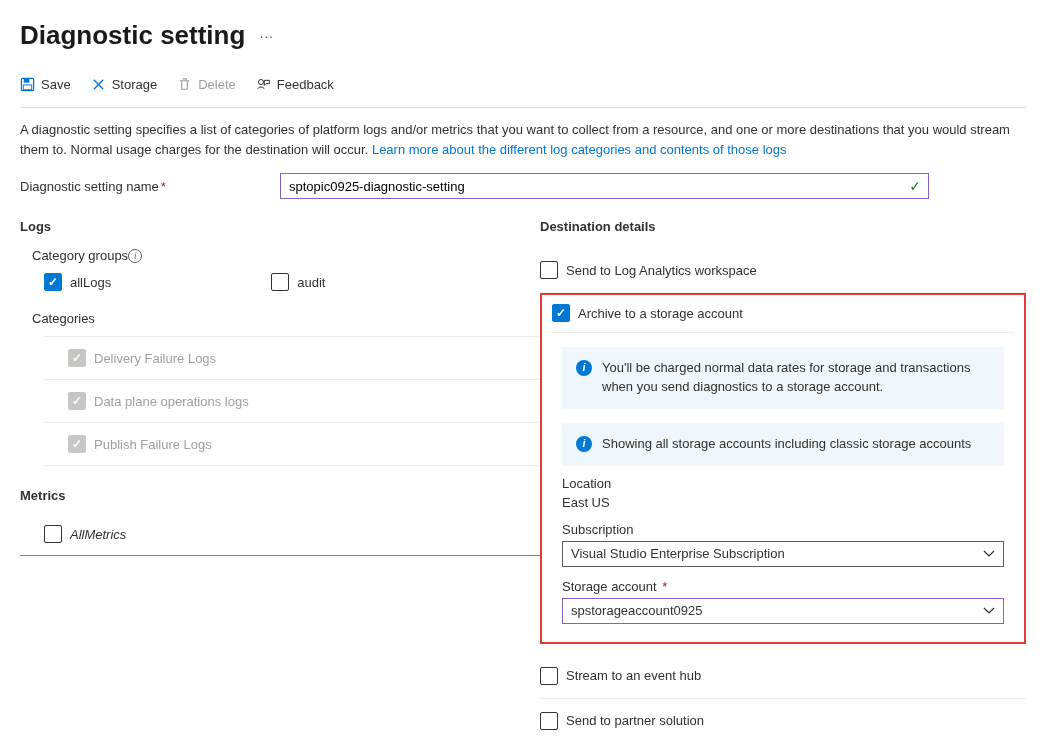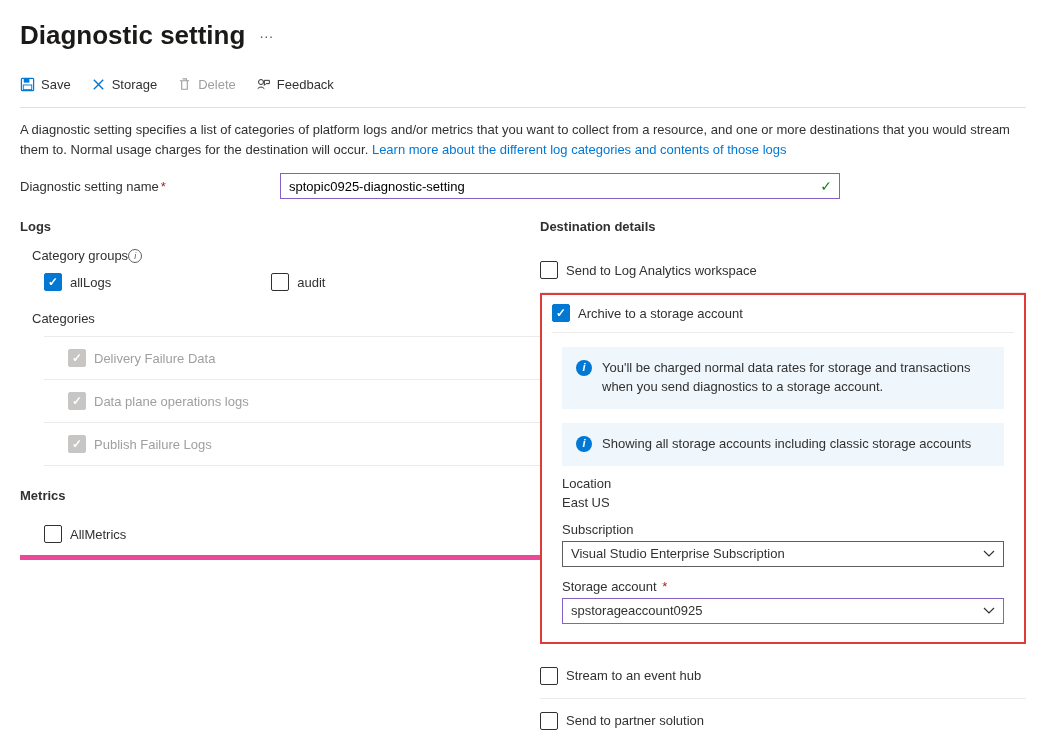--- a/index.html
+++ b/index.html
@@ -15,21 +15,21 @@
     .more-dots { margin-left: 14px; font-size: 14px; color: #605e5c; cursor: pointer; }
     .toolbar { display: flex; gap: 20px; align-items: center; padding-bottom: 12px; border-bottom: 1px solid #e1dfdd; margin-bottom: 12px; }
     .toolbar-btn { display: flex; align-items: flex-start; gap: 6px; cursor: pointer; font-size: 13px; color: #323130; }
     .toolbar-btn.disabled { color: #a19f9d; cursor: default; }
     .icon-svg { width: 15px; height: 15px; display: inline-block; }
     .description { font-size: 13px; color: #323130; line-height: 1.5; margin-bottom: 14px; }
     .description a { color: #0078d4; text-decoration: none; }
     .name-row { display: flex; align-items: center; gap: 10px; margin-bottom: 20px; }
     .name-label { width: 250px; font-size: 13px; }
     .required { color: #a4262c; margin-left: 2px; }
-    .name-input-wrap { position: relative; width: 560px; }
+    .name-input-wrap { position: relative; width: 649px; }
     .name-input { width: 100%; height: 26px; padding: 3px 30px 3px 8px; border: 1px solid #8661c5; font-size: 13px; outline: none; }
     .checkmark { position: absolute; right: 8px; top: 50%; transform: translateY(-50%); color: #107c10; font-size: 14px; }
     .columns { display: flex; gap: 0; }
     .col-left { flex: 0 0 520px; }
     .col-right { flex: 1; }
     .section-title { font-weight: 600; font-size: 13px; margin-bottom: 14px; }
     .subtle { color: #323130; font-size: 13px; margin-bottom: 10px; display: flex; align-items: center; padding-left: 12px; }
     .info-circle { width: 14px; height: 14px; border: 1px solid #605e5c; border-radius: 50%; display: inline-flex; align-items: center; justify-content: center; font-size: 9px; font-style: italic; color: #605e5c; }
     .cg-row { display: flex; gap: 160px; padding-left: 24px; margin-bottom: 20px; }
     .checkbox-item { display: flex; align-items: center; gap: 8px; font-size: 13px; }
@@ -140,40 +140,40 @@
         <span>audit</span>
       </div>
     </div>
 
     <div class="cat-section">
       <div class="cat-heading">Categories</div>
       <div class="cat-list">
         <div class="cat-row">
           <div class="checkbox-item sub">
             <span class="cb disabled checked"></span>
-            <span class="disabled-text">Delivery Failure Data</span>
+            <span class="disabled-text">Delivery Failure Logs</span>
           </div>
         </div>
         <div class="cat-row">
           <div class="checkbox-item sub">
             <span class="cb disabled checked"></span>
             <span class="disabled-text">Data plane operations logs</span>
           </div>
         </div>
         <div class="cat-row">
           <div class="checkbox-item sub">
             <span class="cb disabled checked"></span>
             <span class="disabled-text">Publish Failure Logs</span>
           </div>
         </div>
       </div>
     </div>
 
     <div class="section-title">Metrics</div>
-    <div class="metrics-row" style="border-bottom:5px solid #ec4899;">
+    <div class="metrics-row" style="border-bottom:1px solid #ec4899;font-style:italic;">
       <span class="cb"></span>
       <span>AllMetrics</span>
     </div>
   </div>
 
   <div class="col-right">
     <div class="section-title">Destination details</div>
 
     <div class="dest-item">
       <div class="dest-head">

